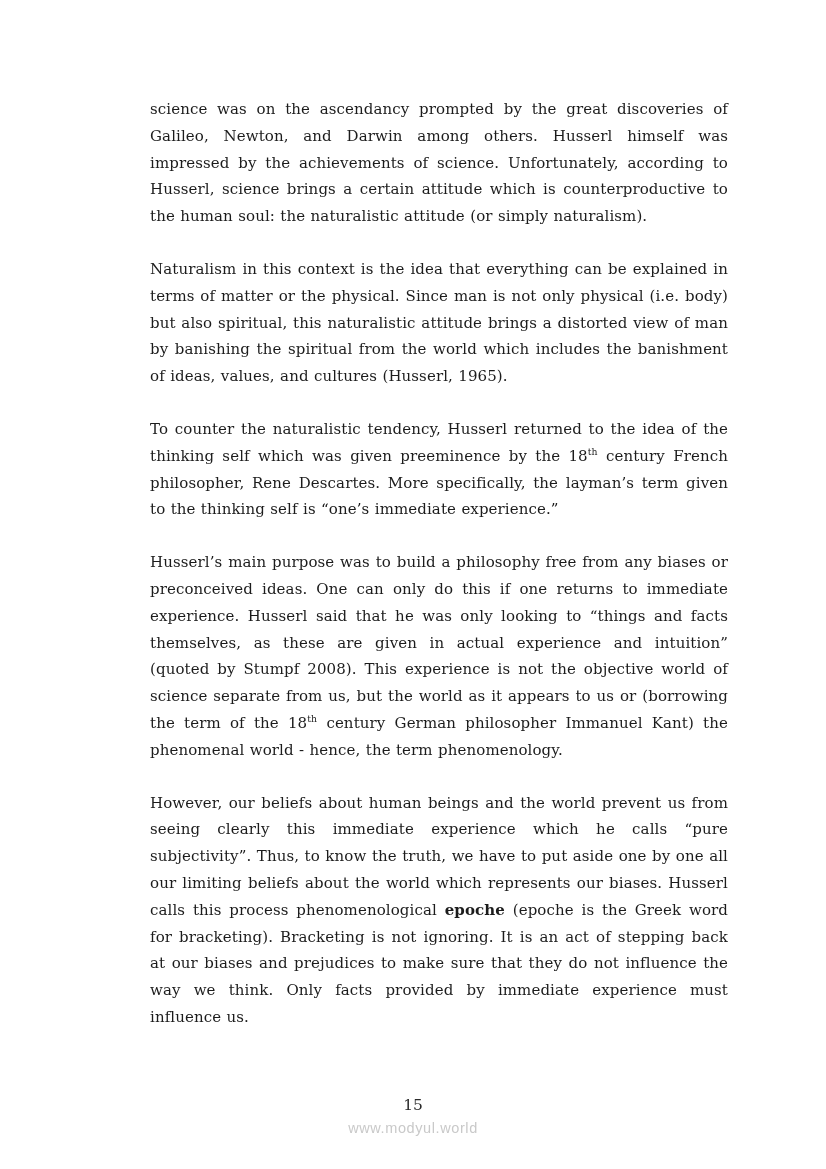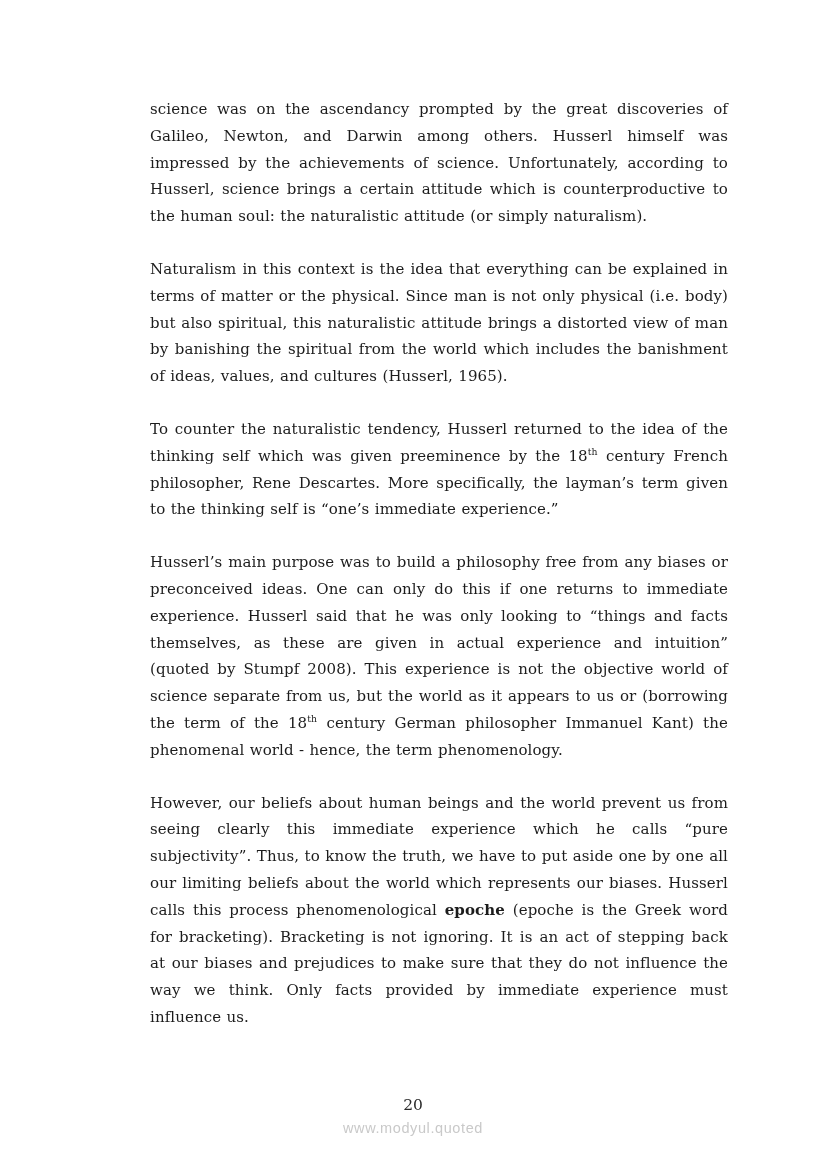--- a/index.html
+++ b/index.html
@@ -69,17 +69,17 @@
 <div class="page">
 
   <div class="text-block">
       <p><span>science was on the ascendancy prompted by the great discoveries of Galileo, Newton, and Darwin among others. Husserl himself was impressed by the achievements of science. Unfortunately, according to Husserl, science brings a certain attitude which is counterproductive to the human soul: the naturalistic attitude (or simply naturalism).</span></p>
       <p><span>Naturalism in this context is the idea that everything can be explained in terms of matter or the physical. Since man is not only physical (i.e. body) but also spiritual, this naturalistic attitude brings a distorted view of man by banishing the spiritual from the world which includes the banishment of ideas, values, and cultures (Husserl, 1965).</span></p>
       <p><span>To counter the naturalistic tendency, Husserl returned to the idea of the thinking self which was given preeminence by the 18</span><sup>th</sup><span> century French philosopher, Rene Descartes. More specifically, the layman’s term given to the thinking self is “one’s immediate experience.”</span></p>
       <p><span>Husserl’s main purpose was to build a philosophy free from any biases or preconceived ideas. One can only do this if one returns to immediate experience. Husserl said that he was only looking to “things and facts themselves, as these are given in actual experience and intuition” (quoted by Stumpf 2008). This experience is not the objective world of science separate from us, but the world as it appears to us or (borrowing the term of the 18</span><sup>th</sup><span> century German philosopher Immanuel Kant) the phenomenal world - hence, the term phenomenology.</span></p>
       <p><span>However, our beliefs about human beings and the world prevent us from seeing clearly this immediate experience which he calls “pure subjectivity”. Thus, to know the truth, we have to put aside one by one all our limiting beliefs about the world which represents our biases. Husserl calls this process phenomenological </span><span class="bold">epoche</span><span> (epoche is the Greek word for bracketing). Bracketing is not ignoring. It is an act of stepping back at our biases and prejudices to make sure that they do not influence the way we think. Only facts provided by immediate experience must influence us.</span></p>
     </div>
 
-  <div class="page-number">20</div>
+  <div class="page-number">15</div>
 
-  <div class="watermark">www.modyul.quoted</div>
+  <div class="watermark">www.modyul.world</div>
 
 </div>
 
 </body></html>

